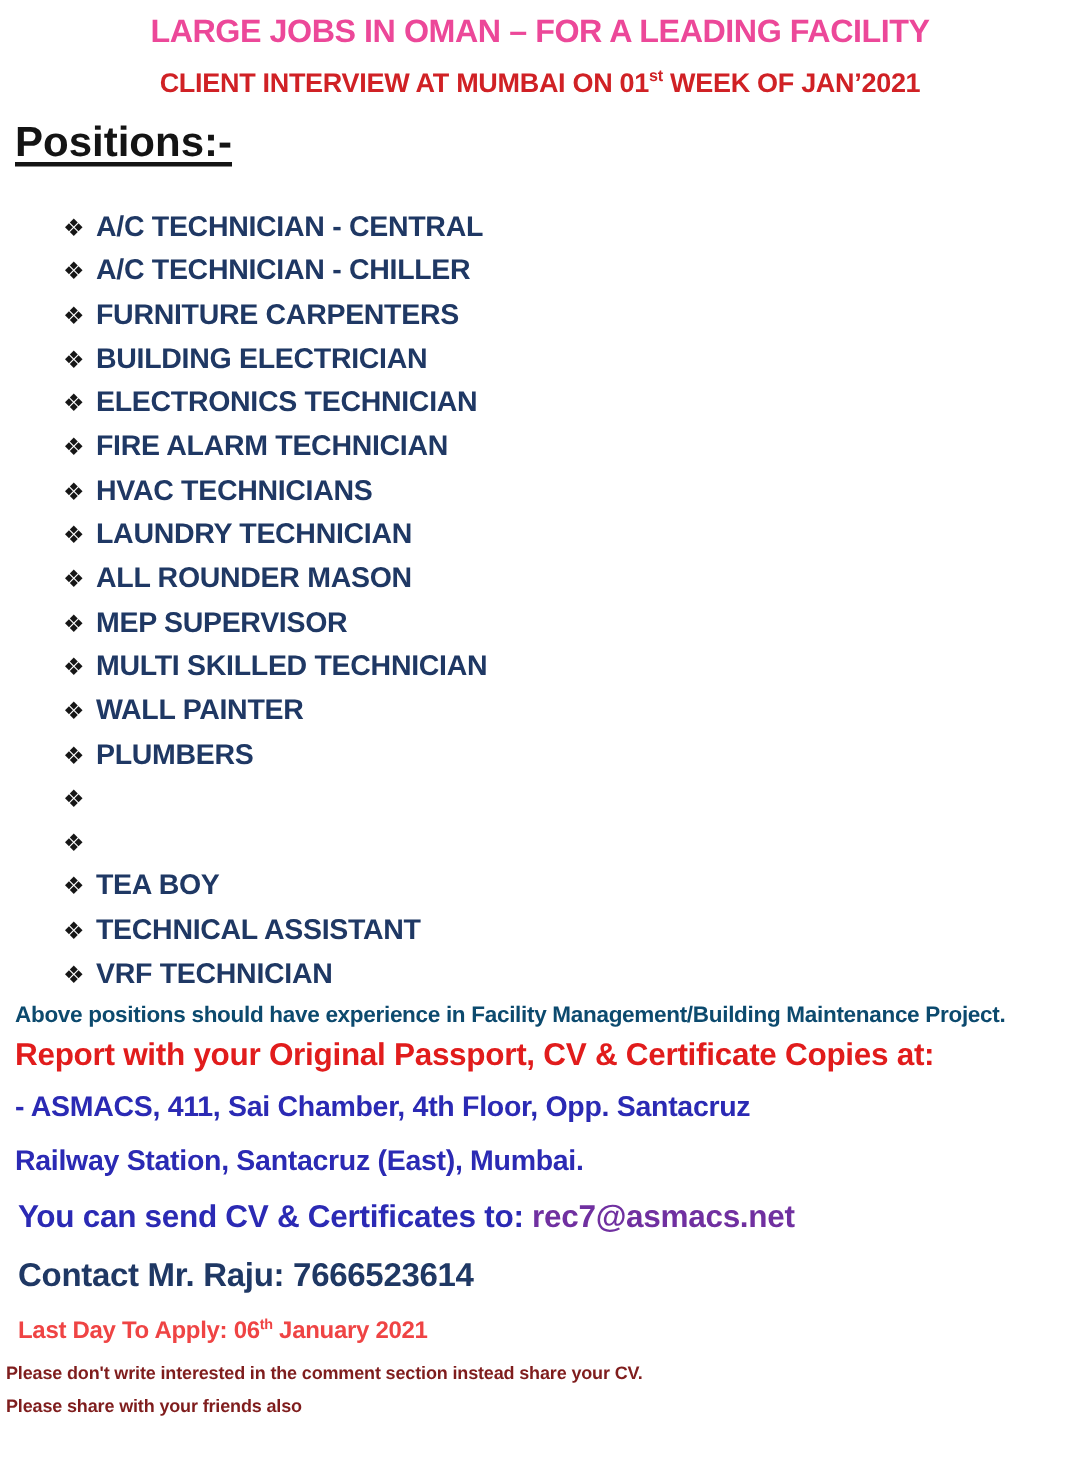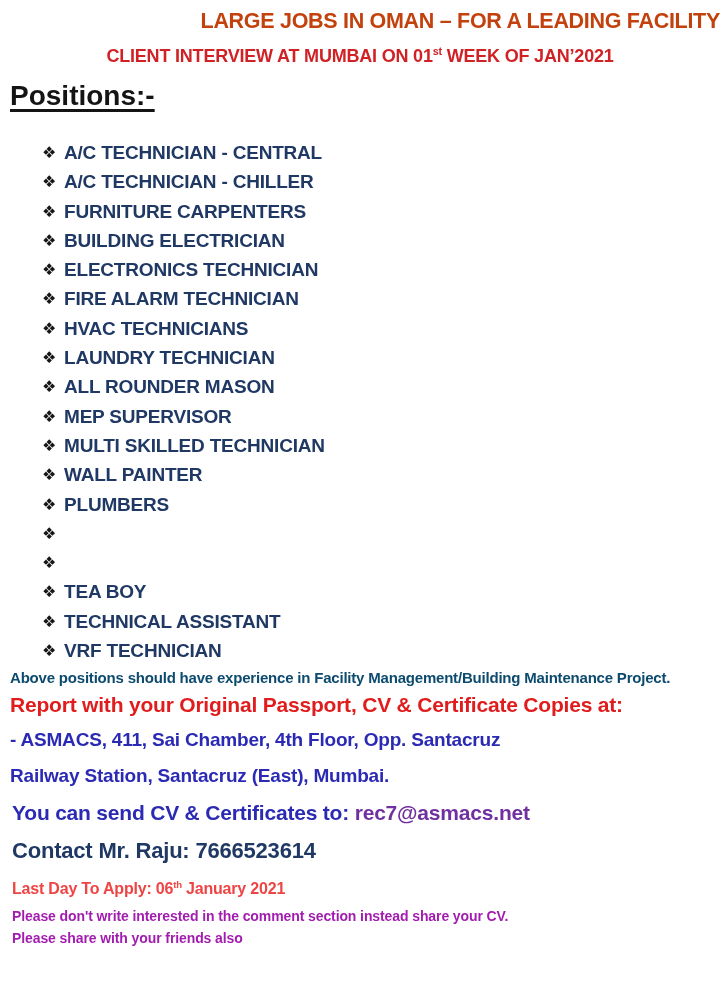--- a/index.html
+++ b/index.html
@@ -1,22 +1,22 @@
 <!DOCTYPE html>
 <html><head>
 <meta charset="utf-8">
 <style>
   * { margin:0; padding:0; box-sizing:border-box; }
   html,body { background:#ffffff; }
   body { width:720px; height:981px; font-family:"Liberation Sans", sans-serif; font-weight:bold; overflow:hidden; }
   .page { width:720px; height:981px; padding-top:6px; background:#ffffff; }
 
   .title1 {
-    color:#c2410c; font-size:21.5px; letter-spacing:-0.3px;
-    text-align:right; line-height:30px;
+    color:#ec4899; font-size:21.5px; letter-spacing:-0.3px;
+    text-align:center; line-height:30px;
   }
   .title2 {
     color:#1e1ca8; font-size:21.5px; letter-spacing:-0.3px;
     text-align:center; line-height:32px;
     text-decoration:underline; text-decoration-thickness:2px; text-underline-offset:3px;
   }
   .subtitle {
     color:#d02125; font-size:18px; letter-spacing:-0.2px;
     text-align:center; line-height:30px;
   }
@@ -57,22 +57,22 @@
   .email { color:#7030a0; }
   .contact {
     color:#1f3864; font-size:22px; letter-spacing:-0.2px;
     margin-left:12px; line-height:38px;
   }
   .lastday {
     color:#ef4444; font-size:16px; letter-spacing:-0.2px;
     margin-left:12px; line-height:30px;
   }
   .small-note {
-    color:#a21caf; font-size:14px; letter-spacing:-0.1px;
-    margin-left:12px; line-height:22px;
+    color:#7f1d1d; font-size:12px; letter-spacing:-0.1px;
+    margin-left:4px; line-height:22px;
   }
 </style>
 </head>
 <body>
 
 <div class="page">
 
   <div class="title1">LARGE JOBS IN OMAN – FOR A LEADING FACILITY</div>
 
   <div class="subtitle"><span>CLIENT INTERVIEW AT MUMBAI ON 01</span><sup>st</sup><span> WEEK OF JAN’2021</span></div>

